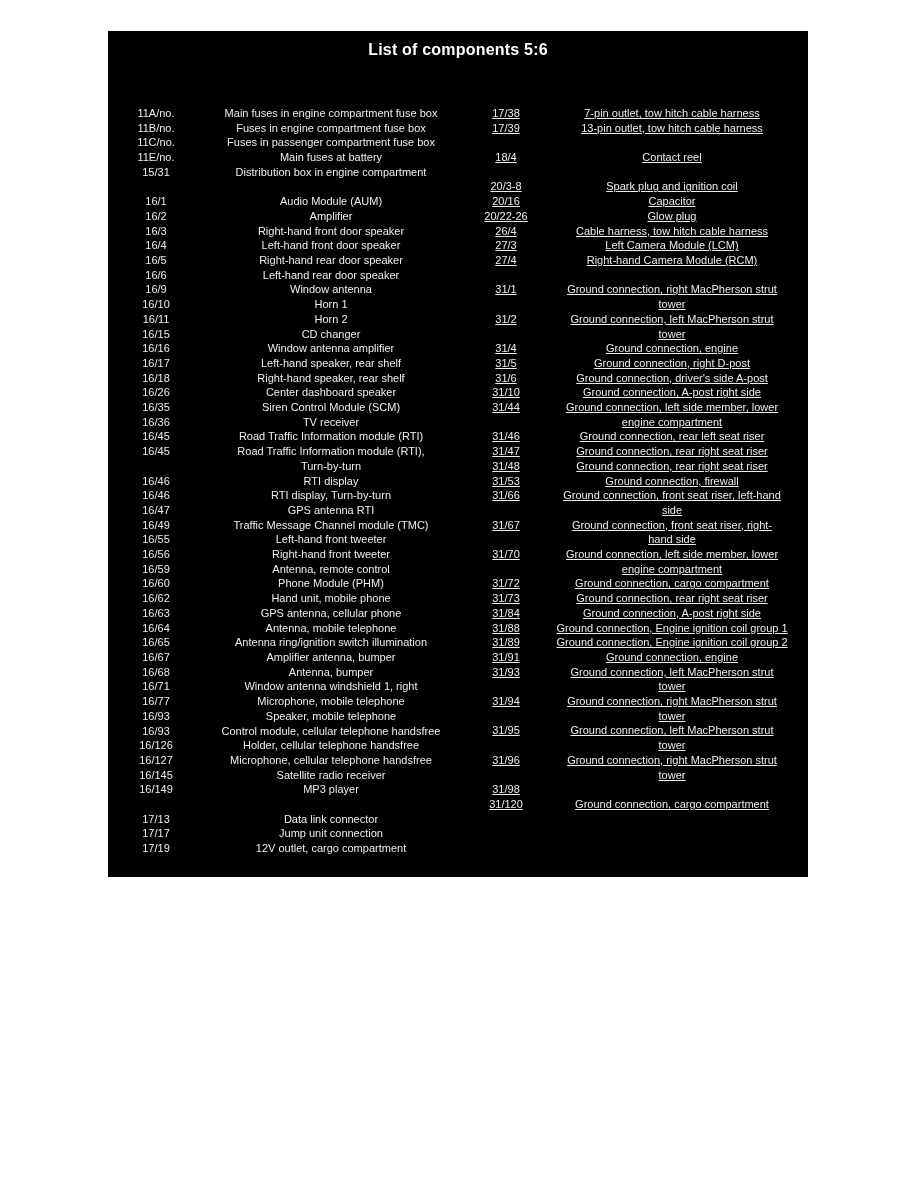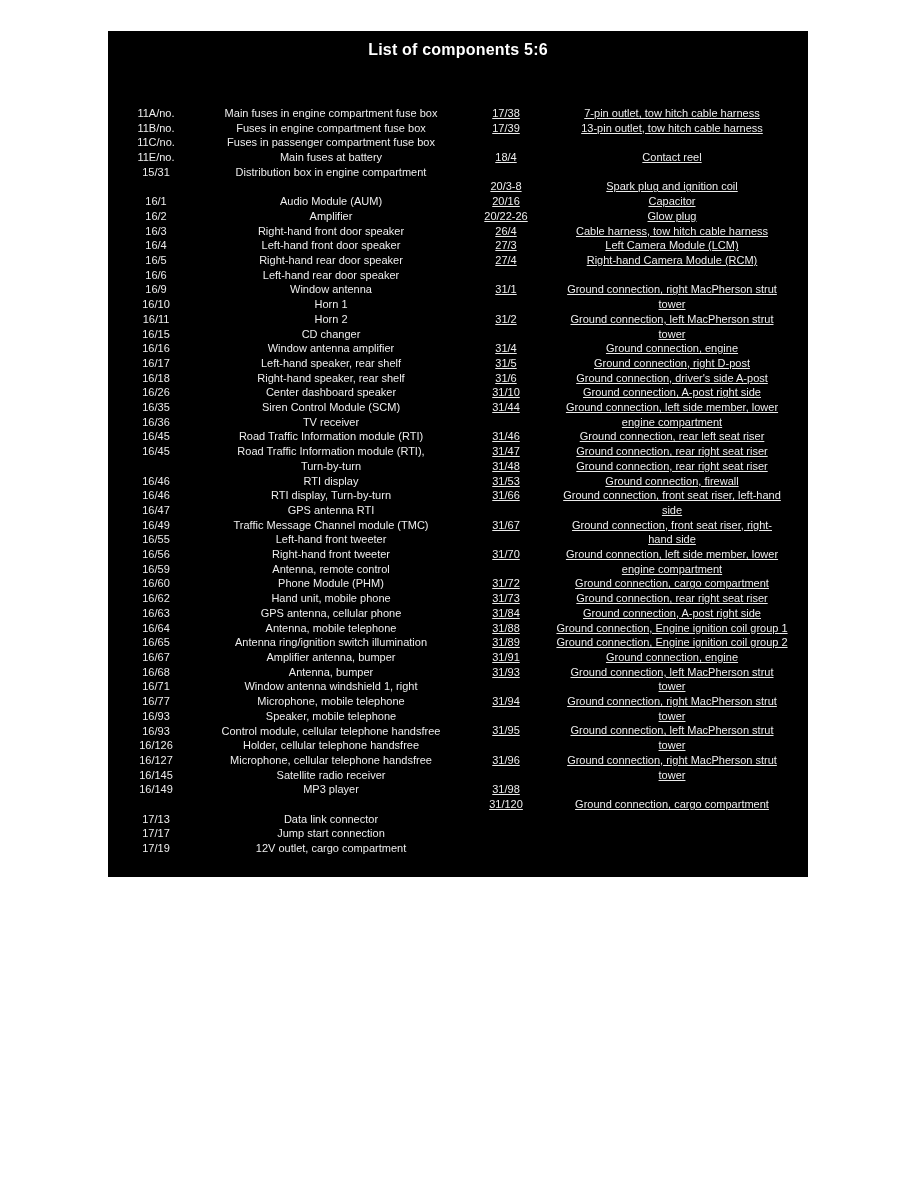--- a/index.html
+++ b/index.html
@@ -261,21 +261,21 @@
           <div class="row spacer">
             <span class="code"></span>
             <span class="desc"></span>
           </div>
           <div class="row">
             <span class="code">17/13</span>
             <span class="desc">Data link connector</span>
           </div>
           <div class="row">
             <span class="code">17/17</span>
-            <span class="desc">Jump start connection</span>
+            <span class="desc">Jump unit connection</span>
           </div>
           <div class="row">
             <span class="code">17/19</span>
             <span class="desc">12V outlet, cargo compartment</span>
           </div>
         </div>
       <div class="col col-right">
           <div class="row">
             <span class="code">17/38</span>
             <span class="desc">7-pin outlet, tow hitch cable harness</span>

